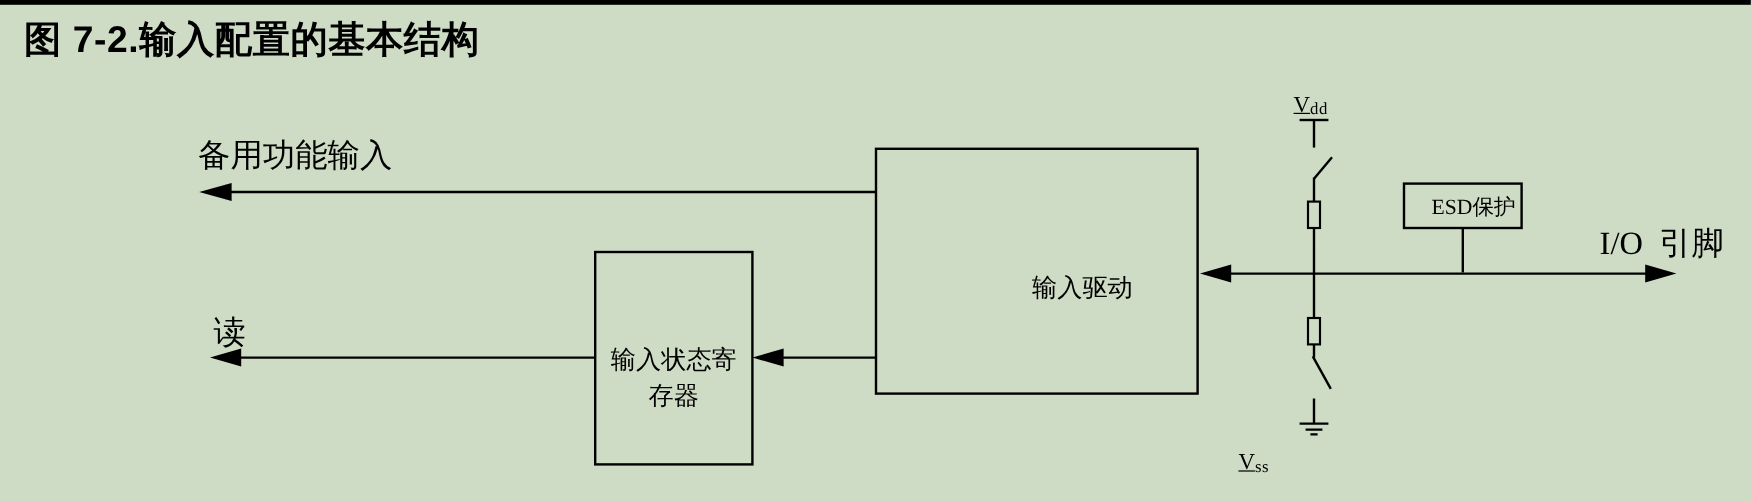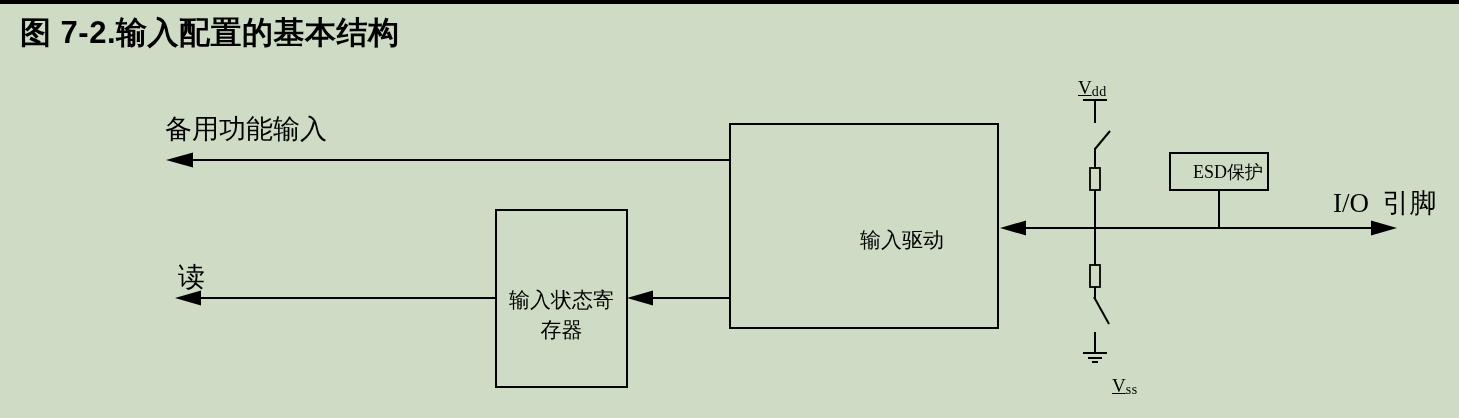--- a/index.html
+++ b/index.html
@@ -117,13 +117,13 @@
 <div class="box-lbl" style="left:496px; top:210px; width:131px; height:177px;">
   <span class="wrap">输入状态寄存器</span>
 </div>
 
 <div class="box-lbl" style="left:1170px; top:153px; width:116px; height:37px; font-size:18px;">ESD保护</div>
 
 <div class="lbl" style="left:1333px; top:188px;">I/O  引脚</div>
 
 <div class="supply-lbl" style="left:1078px; top:77px;"><span>V</span><span class="sub">dd</span></div>
 
-<div class="supply-lbl" style="left:1112px; top:375px;"><span>V</span><span class="sub">ss</span></div>
+<div class="supply-lbl" style="left:1032px; top:375px;"><span>V</span><span class="sub">ss</span></div>
 
 </body></html>

